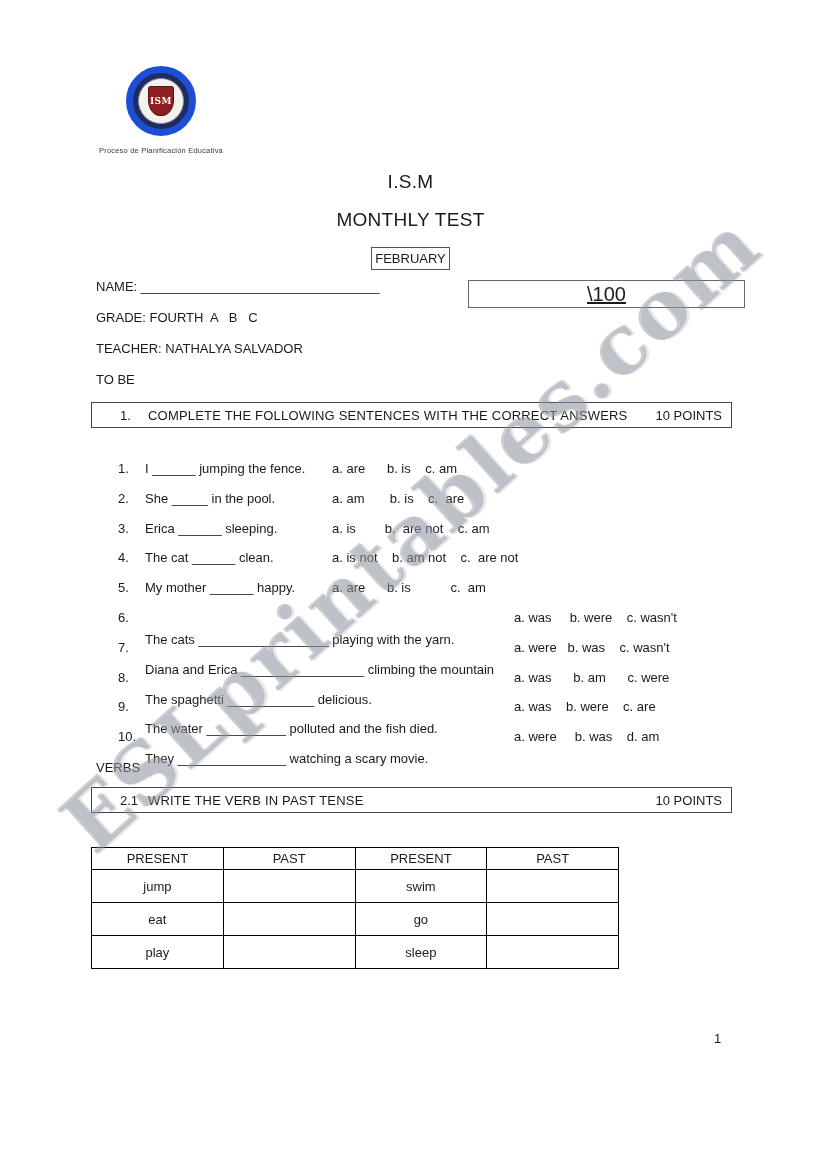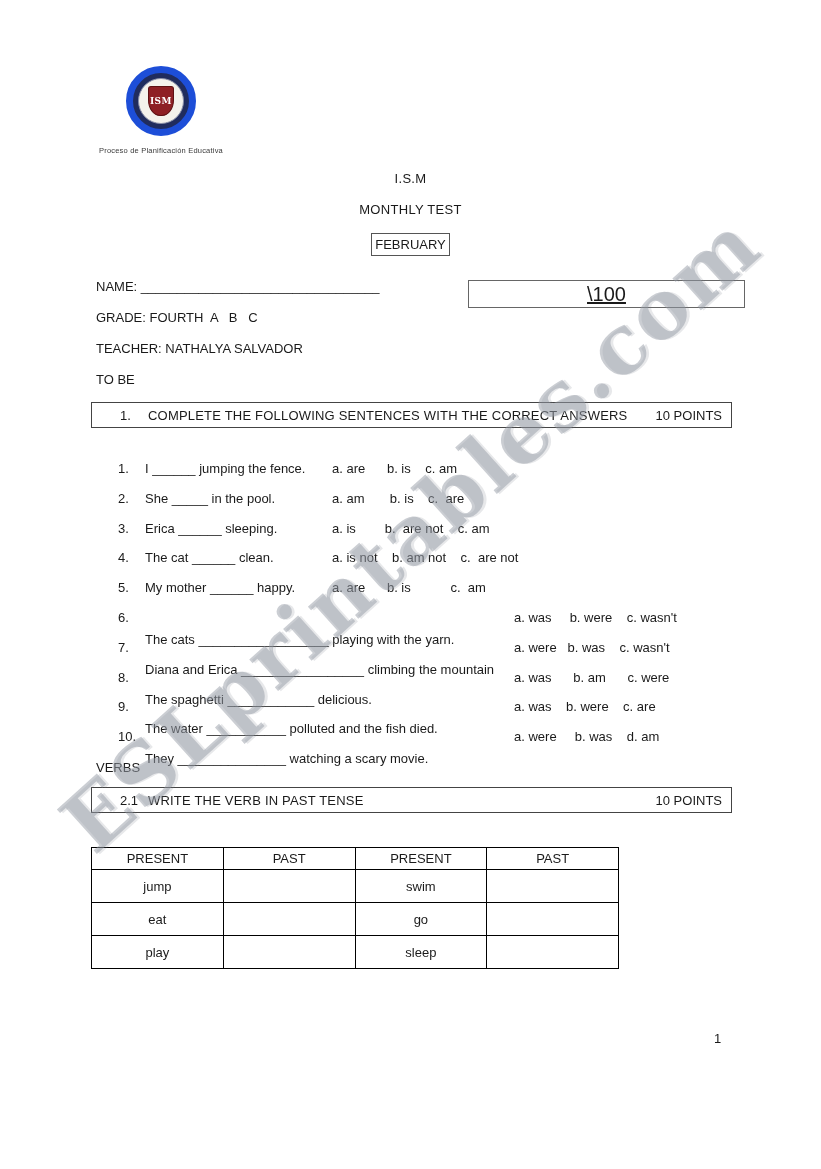--- a/index.html
+++ b/index.html
@@ -54,21 +54,21 @@
     display: flex; align-items: center; justify-content: center;
   }
   .logo-shield span {
     color: #ffffff; font-family: "DejaVu Serif", serif;
     font-size: 9px; font-weight: bold; letter-spacing: 0.5px;
   }
   .logo-caption { margin-top: 10px; font-size: 7.5px; color: #3a3a3a; letter-spacing: 0.2px; }
 
   
   .title-block { position: absolute; left: 0; top: 171px; width: 100%; text-align: center; z-index: 2; }
-  .title-line { margin-bottom: 16px; font-size: 13px; letter-spacing: 0.3px; }
+  .title-line { margin-bottom: 16px; font-size: 19px; letter-spacing: 0.3px; }
   .month-box {
     display: inline-block;
     border: 1px solid #555;
     padding: 3px 3px;
     font-size: 13px;
   }
 
   
   .info-block { position: absolute; left: 96px; top: 279px; width: 650px; z-index: 2; }
   .info-line { height: 31px; white-space: pre; font-size: 13px; }

